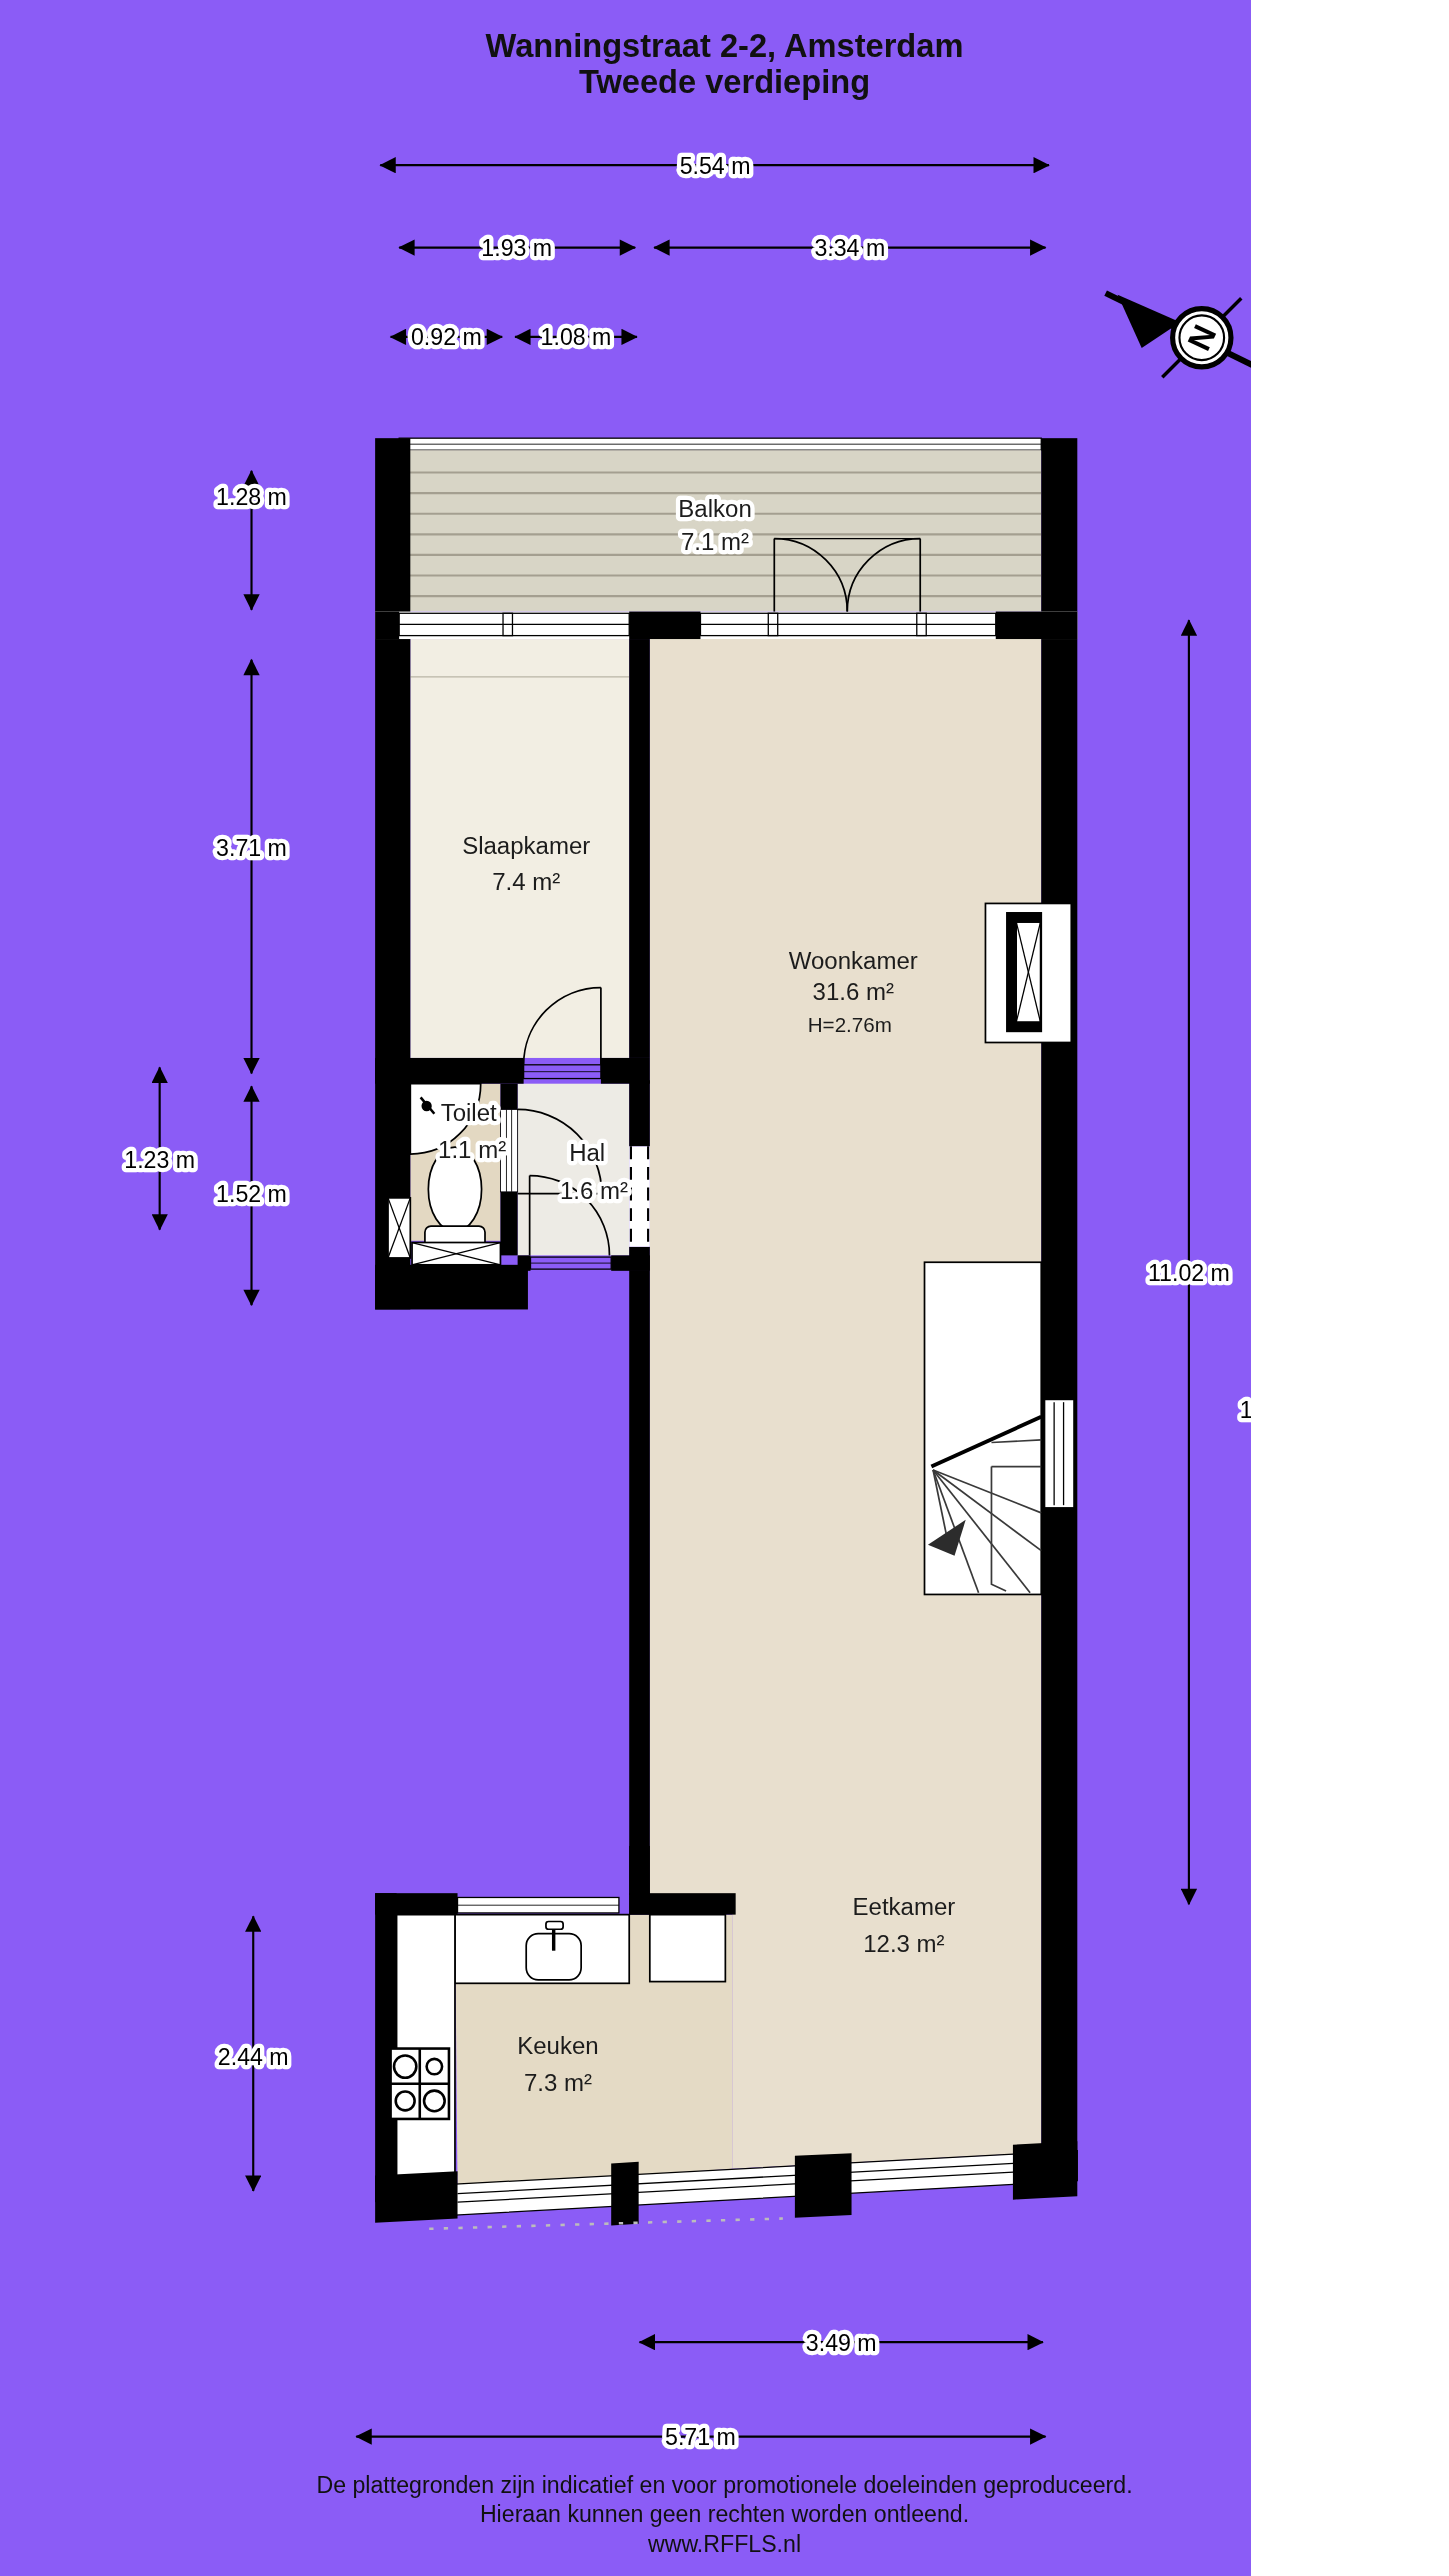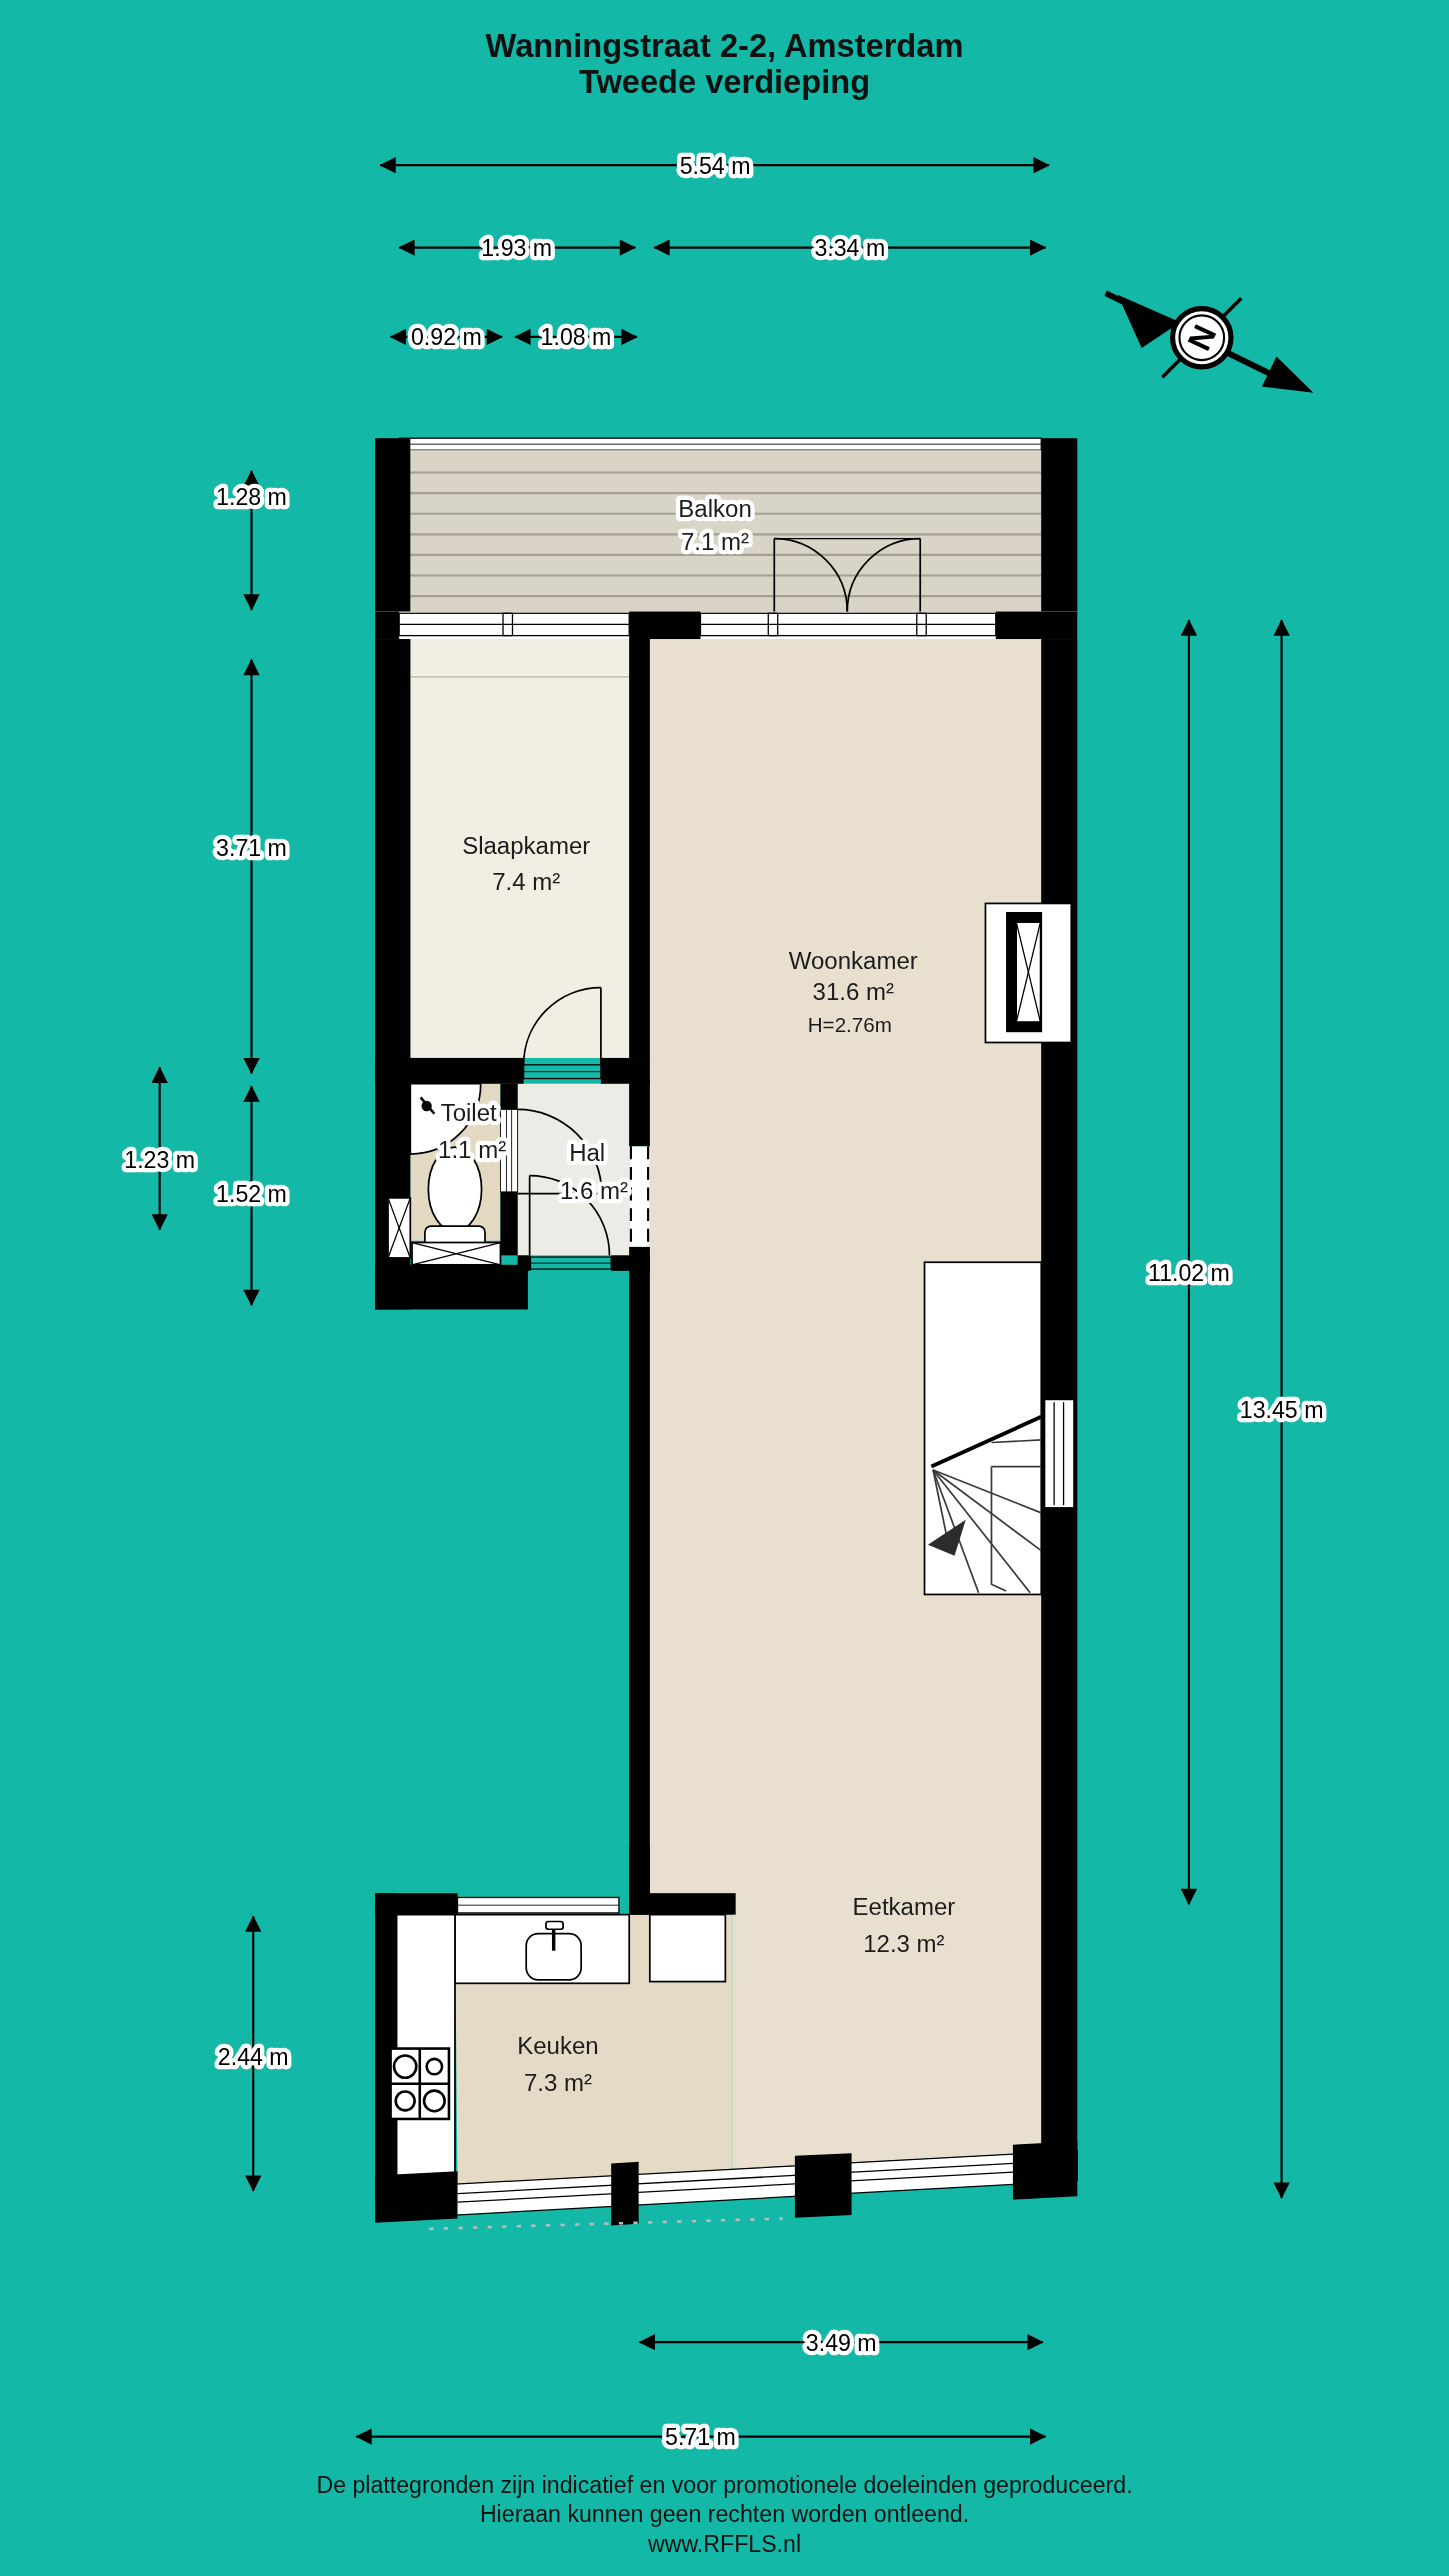--- a/index.html
+++ b/index.html
@@ -1,16 +1,16 @@
 <!DOCTYPE html>
 <html style="--wall: #000000; --floor_living: #e8dfce; --floor_bedroom: #f2eee3; --floor_hall: #edebe5; --floor_wet: #e3d8c2; --floor_kitchen: #e4dac5; --balcony_deck: #d8d5c6; --balcony_plank: #a49f90; --stair_line: #3a3a3a; --roof_dash: #bcbcbc;font-size:13.7px"><head>
 <meta charset="utf-8">
 <style>
   html,body{margin:0;padding:0;background:#fff;}
-  #stage{position:relative;width:1449px;height:2576px;background:#14b8a6;overflow:hidden;}
+  #stage{position:relative;width:1251px;height:2576px;background:#8b5cf6;overflow:hidden;}
   svg{display:block;}
   .t-title{font:bold 38px "Liberation Sans",sans-serif;fill:#111;}
   .t-room{font:28px "Liberation Sans",sans-serif;fill:#1c1c1c;}
   .t-h{font:24px "Liberation Sans",sans-serif;fill:#1c1c1c;}
   .t-dim{font:27px "Liberation Sans",sans-serif;fill:#000;}
   .t-foot{font:27px "Liberation Sans",sans-serif;fill:#111;}
   .halo{paint-order:stroke;stroke:#fff;stroke-width:10px;stroke-linejoin:round;}
   .mid{text-anchor:middle;}
   .wall{fill:var(--wall,#000);}
   .dimline{stroke:#000;stroke-width:2.5;}

